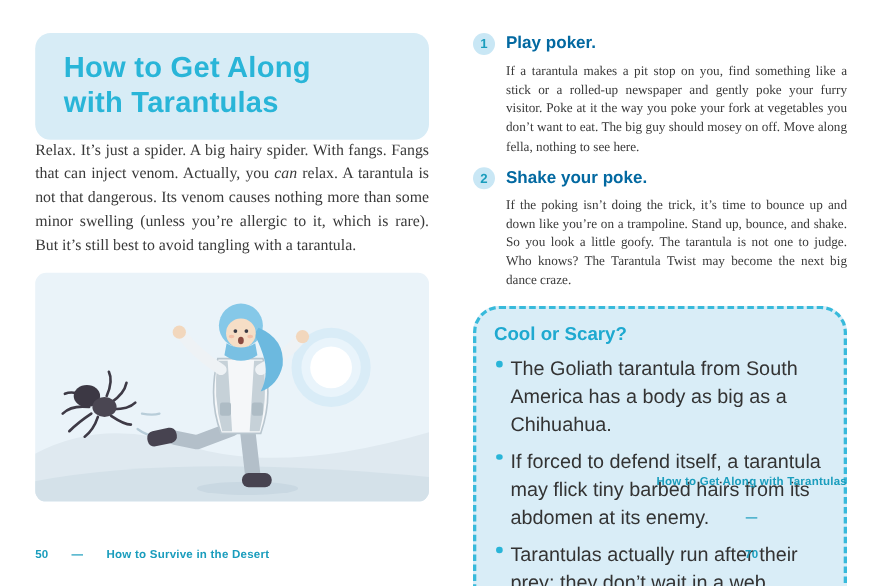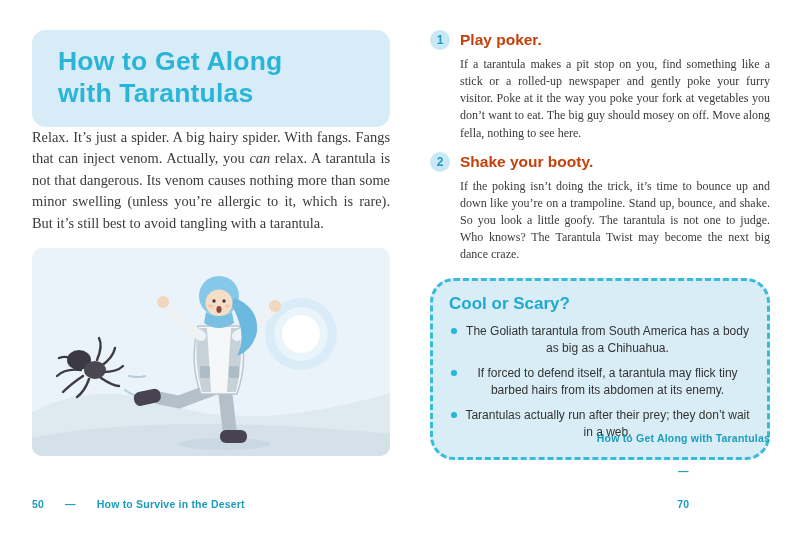--- a/index.html
+++ b/index.html
@@ -51,21 +51,21 @@
     width:20px; height:20px; border-radius:50%;
     background:#c9e7f5; color:#1b9dbd;
     font-family:"Liberation Sans", sans-serif;
     font-weight:bold; font-size:12px;
     display:flex; align-items:center; justify-content:center;
     flex:0 0 20px;
   }
   .step-heading {
     font-family:"Liberation Sans", sans-serif;
     font-weight:bold; font-size:15.5px;
-    color:#c2410c;
+    color:#0369a1;
   }
   .step-body {
     margin:6px 0 0 30px;
     font-size:12px;
     line-height:1.43;
     text-align:justify;
   }
   .fact-box {
     margin-top:14px;
     border:3px dashed #38badb;
@@ -76,24 +76,23 @@
   .fact-title {
     font-family:"Liberation Sans", sans-serif;
     font-weight:bold; font-size:17px;
     color:#1fa9d0;
   }
   .fact-list { list-style:none; margin-top:9px; }
   .fact-list li {
     position:relative;
     padding-left:15px;
     font-family:"Liberation Sans", sans-serif;
-    font-size:12px; line-height:1.42;
+    font-size:18px; line-height:1.42;
     color:#333333;
     margin-bottom:8px;
-    text-align:center;
   }
   .fact-list li::before {
     content:""; position:absolute; left:2px; top:5.5px;
     width:5.5px; height:5.5px; border-radius:50%;
     background:#29b5d8;
   }
 
   
   .footer {
     position:absolute; bottom:23px;
@@ -201,21 +200,21 @@
       <div class="step-header">
         <span class="badge">1</span>
         <h2 class="step-heading">Play poker.</h2>
       </div>
       <p class="step-body">If a tarantula makes a pit stop on you, find something like a stick or a rolled-up newspaper and gently poke your furry visitor. Poke at it the way you poke your fork at vegetables you don’t want to eat. The big guy should mosey on off. Move along fella, nothing to see here.</p>
     </section>
 
     <section class="step">
       <div class="step-header">
         <span class="badge">2</span>
-        <h2 class="step-heading">Shake your booty.</h2>
+        <h2 class="step-heading">Shake your poke.</h2>
       </div>
       <p class="step-body">If the poking isn’t doing the trick, it’s time to bounce up and down like you’re on a trampoline. Stand up, bounce, and shake. So you look a little goofy. The tarantula is not one to judge. Who knows? The Tarantula Twist may become the next big dance craze.</p>
     </section>
 
     <aside class="fact-box">
       <h3 class="fact-title">Cool or Scary?</h3>
       <ul class="fact-list">
         <li>The Goliath tarantula from South America has a body as big as a Chihuahua.</li>
         <li>If forced to defend itself, a tarantula may flick tiny barbed hairs from its abdomen at its enemy.</li>
         <li>Tarantulas actually run after their prey; they don’t wait in a web.</li>

